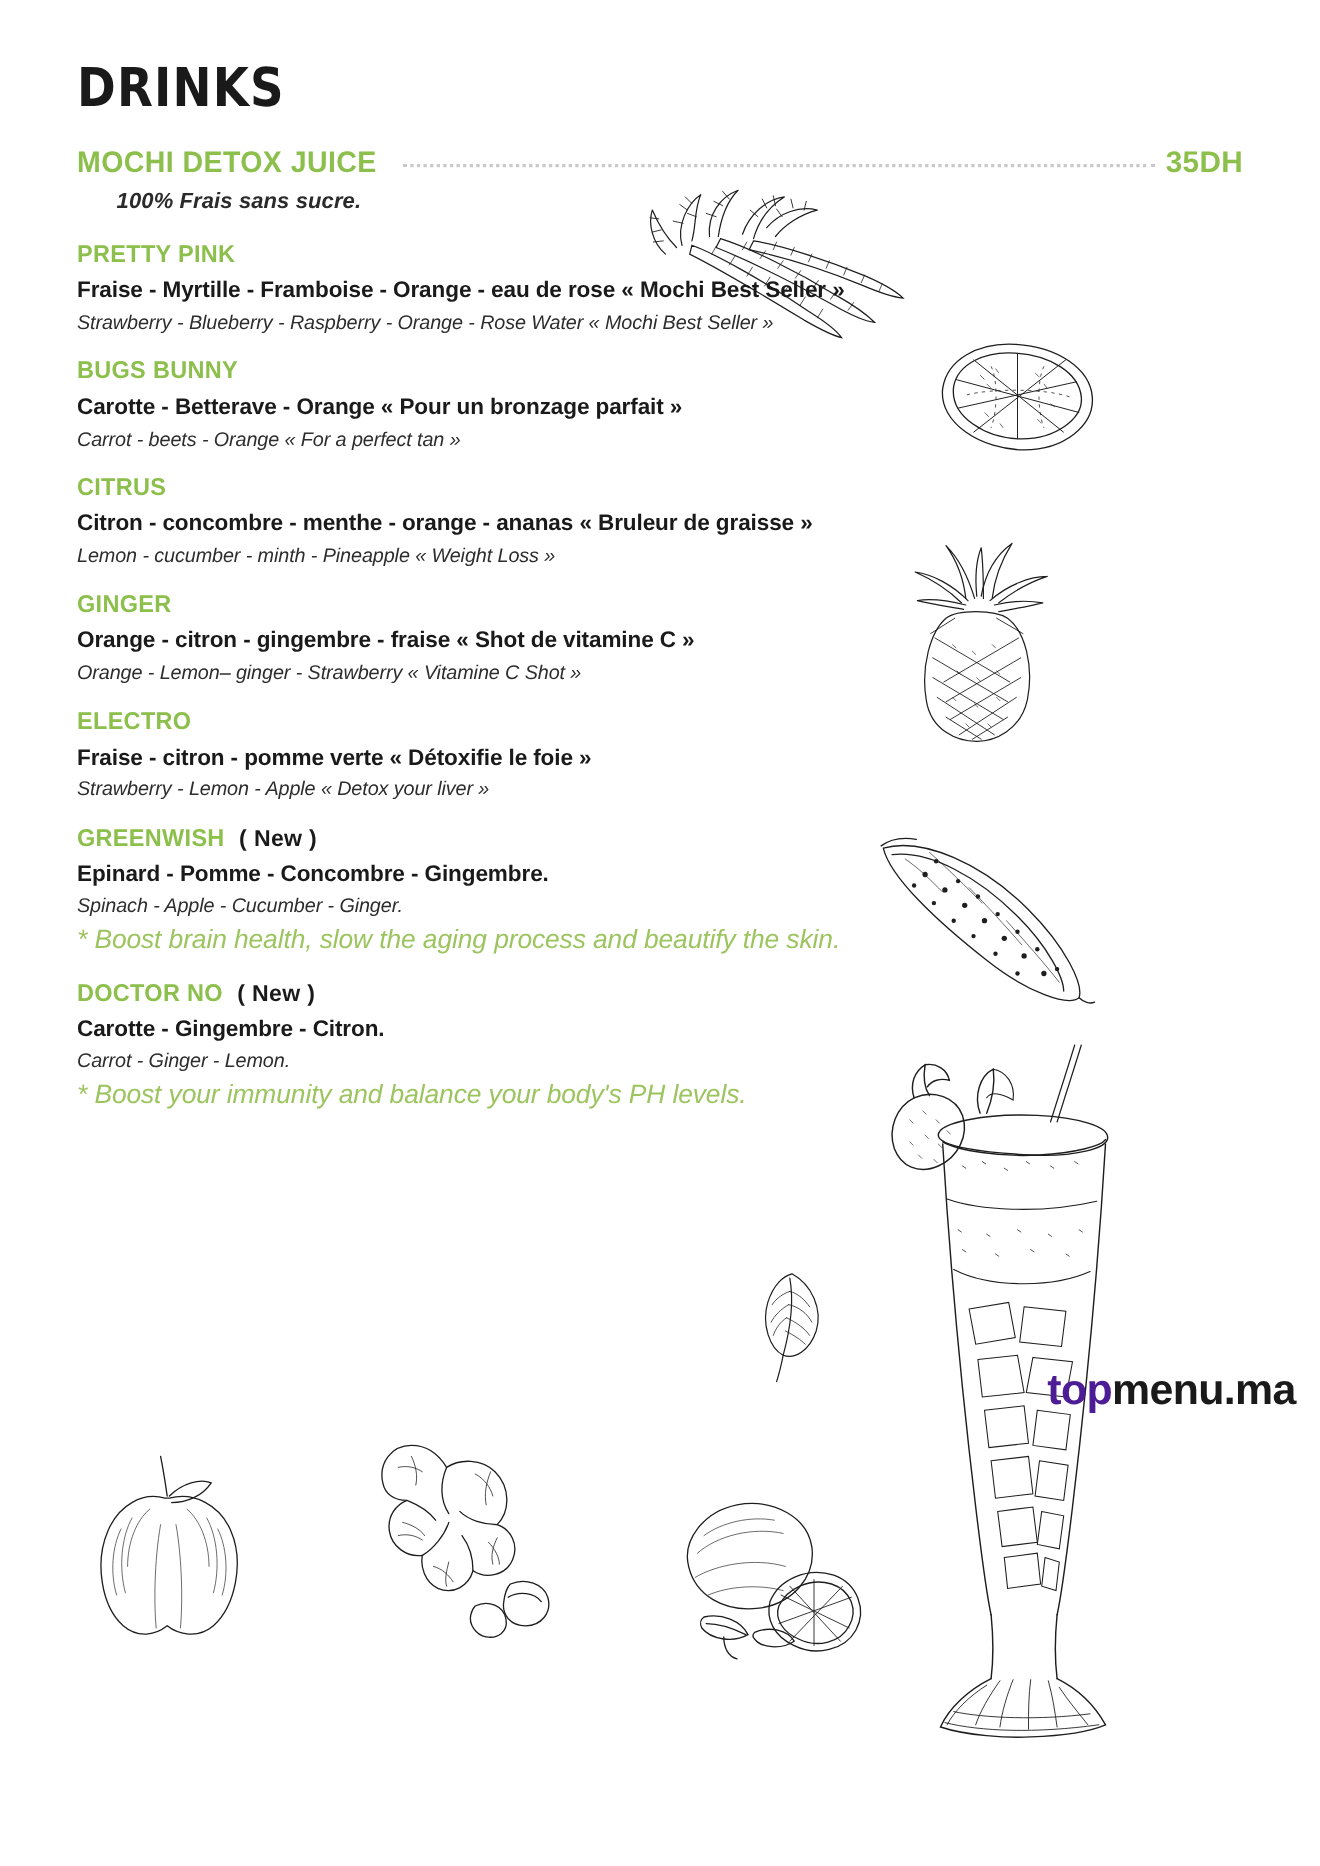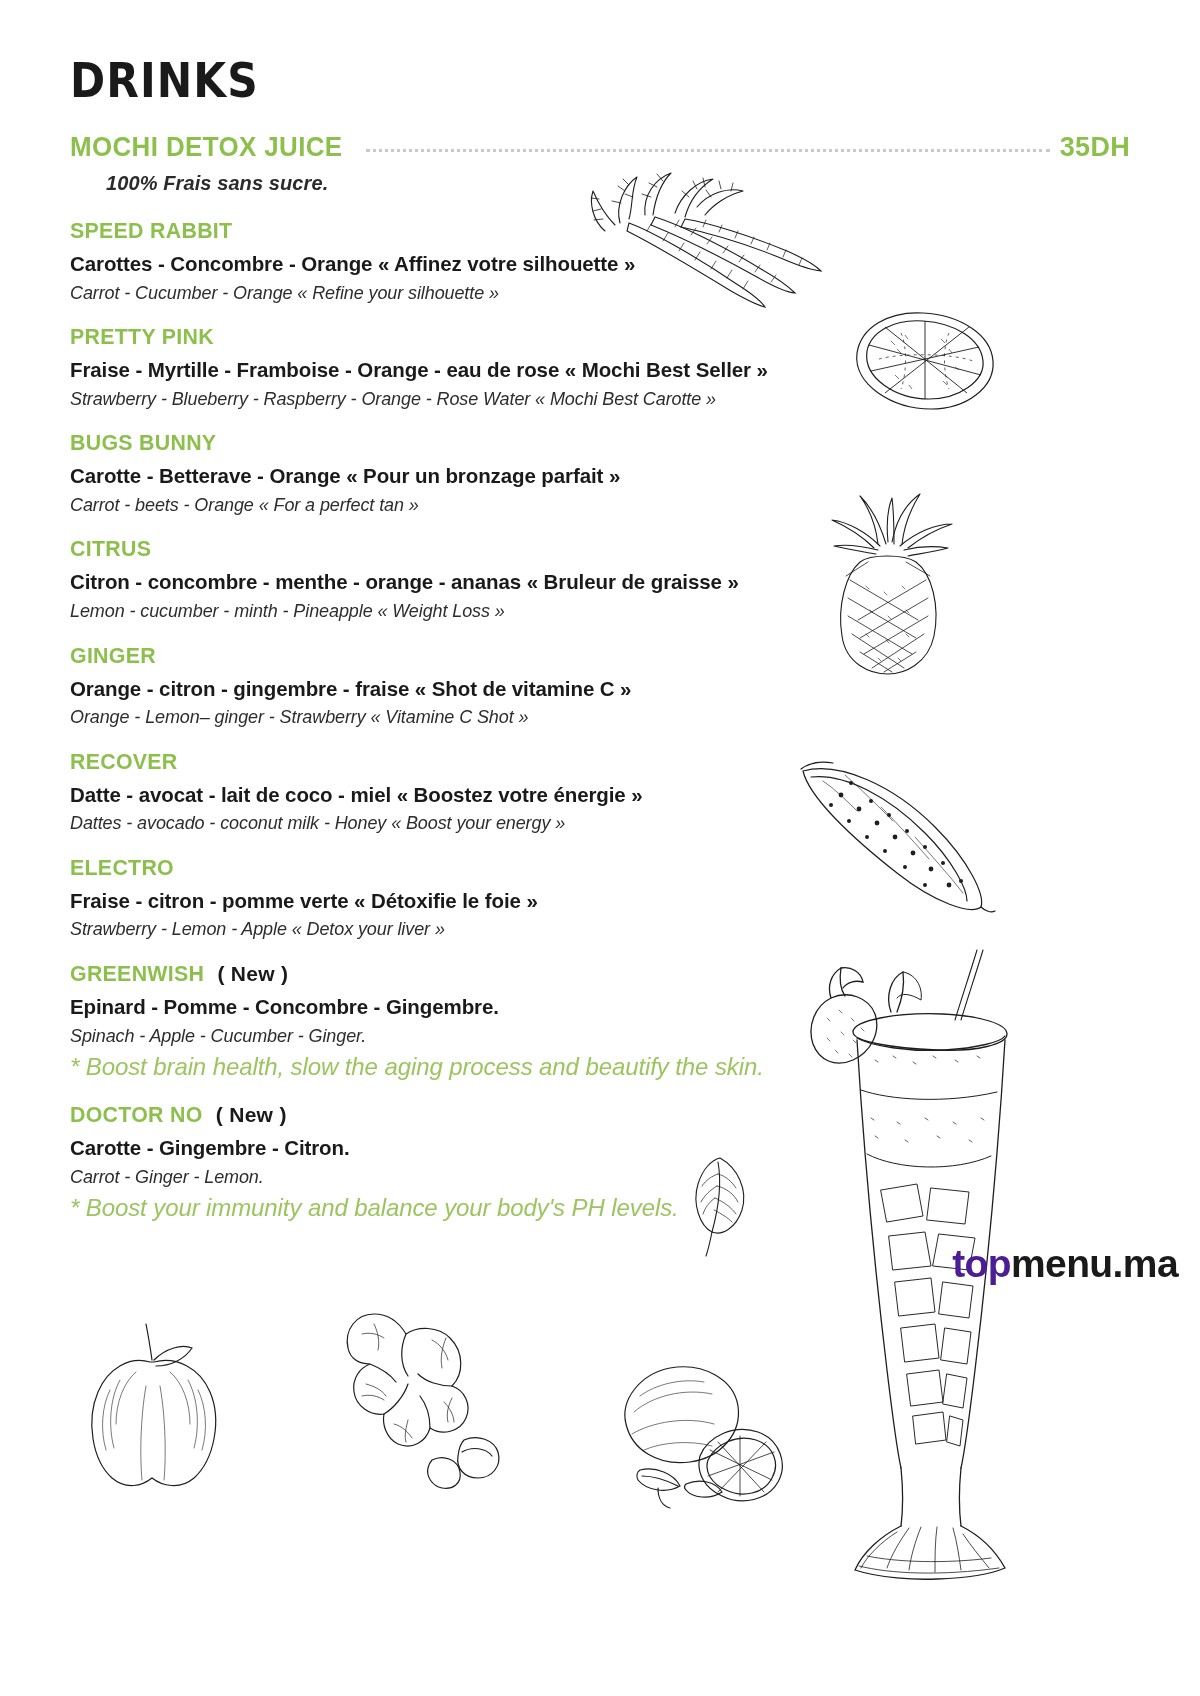--- a/index.html
+++ b/index.html
@@ -344,36 +344,28 @@
     <div class="section-head">
       <span class="section-title">MOCHI DETOX JUICE</span>
       <span class="leader"></span>
       <span class="section-price">35DH</span>
     </div>
 
     <div class="section-sub">100% Frais sans sucre.</div>
 
     <div class="items">
 
-      <div class="item">
-        <div class="item-name-row">
-          <span class="item-name">SPEED RABBIT</span>
-          <span class="item-badge"></span>
-        </div>
-        <div class="item-fr">Carottes - Concombre - Orange « Affinez votre silhouette »</div>
-        <div class="item-en">Carrot - Cucumber - Orange « Refine your silhouette »</div>
-      </div>
 
       <div class="item">
         <div class="item-name-row">
           <span class="item-name">PRETTY PINK</span>
           <span class="item-badge"></span>
         </div>
         <div class="item-fr">Fraise - Myrtille - Framboise - Orange - eau de rose « Mochi Best Seller »</div>
-        <div class="item-en">Strawberry  - Blueberry -  Raspberry - Orange - Rose Water « Mochi Best Carotte »</div>
+        <div class="item-en">Strawberry  - Blueberry -  Raspberry - Orange - Rose Water « Mochi Best Seller »</div>
       </div>
 
       <div class="item">
         <div class="item-name-row">
           <span class="item-name">BUGS BUNNY</span>
           <span class="item-badge"></span>
         </div>
         <div class="item-fr">Carotte - Betterave - Orange « Pour un bronzage parfait »</div>
         <div class="item-en">Carrot - beets - Orange « For a perfect tan »</div>
       </div>
@@ -389,28 +381,20 @@
 
       <div class="item">
         <div class="item-name-row">
           <span class="item-name">GINGER</span>
           <span class="item-badge"></span>
         </div>
         <div class="item-fr">Orange - citron - gingembre - fraise  « Shot de vitamine C »</div>
         <div class="item-en">Orange - Lemon– ginger - Strawberry  « Vitamine C Shot »</div>
       </div>
 
-      <div class="item">
-        <div class="item-name-row">
-          <span class="item-name">RECOVER</span>
-          <span class="item-badge"></span>
-        </div>
-        <div class="item-fr">Datte - avocat - lait de coco - miel « Boostez votre énergie »</div>
-        <div class="item-en">Dattes - avocado - coconut milk  - Honey « Boost your energy »</div>
-      </div>
 
       <div class="item">
         <div class="item-name-row">
           <span class="item-name">ELECTRO</span>
           <span class="item-badge"></span>
         </div>
         <div class="item-fr">Fraise - citron - pomme verte « Détoxifie le foie »</div>
         <div class="item-en">Strawberry - Lemon - Apple « Detox your liver »</div>
       </div>
 

